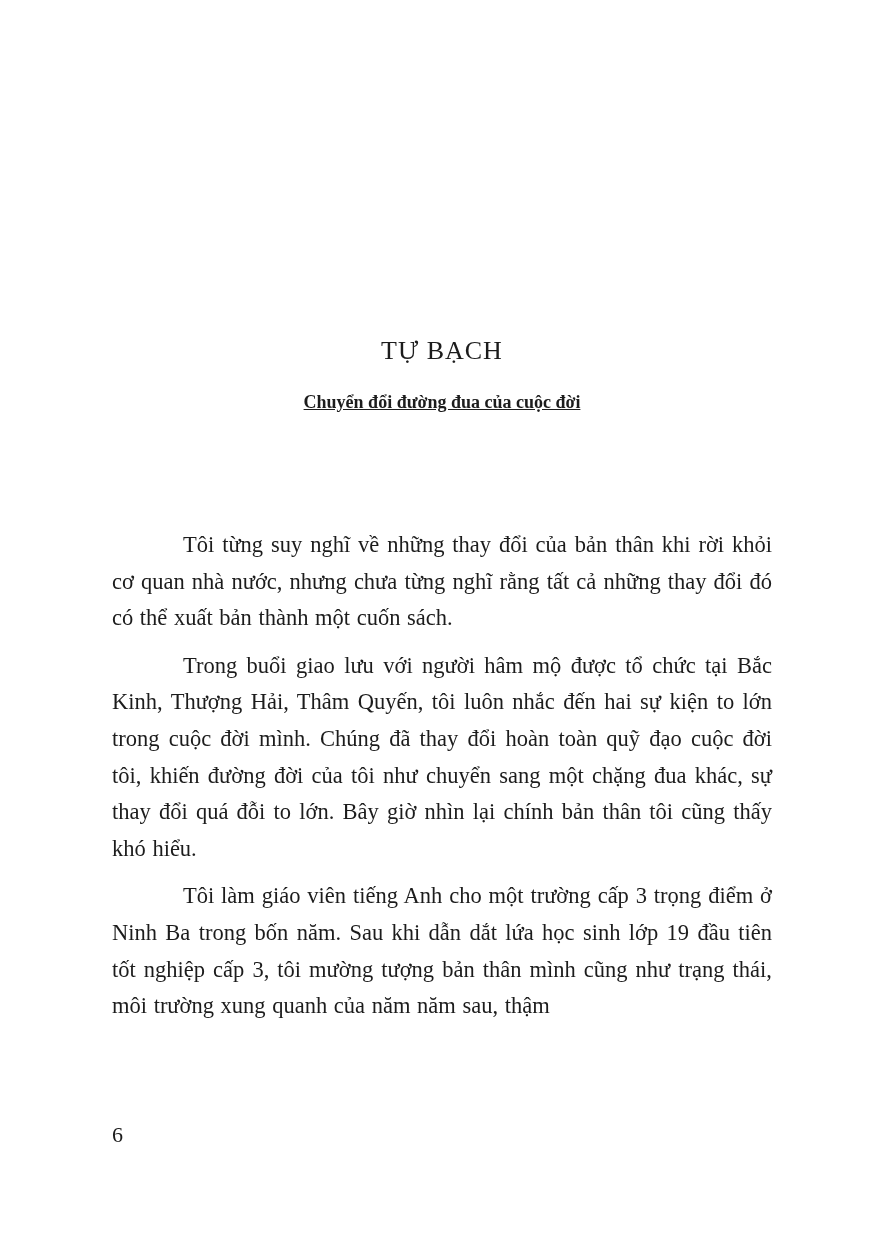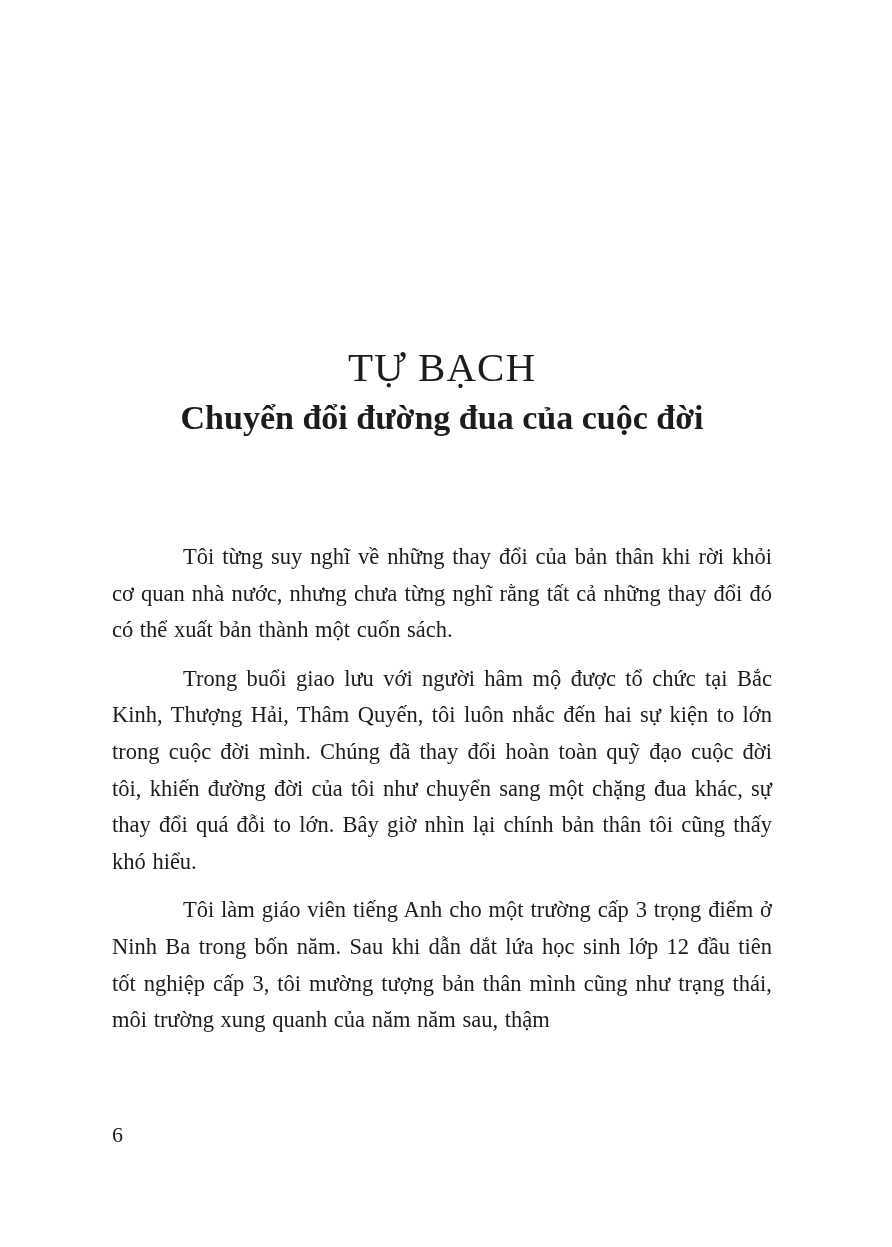--- a/index.html
+++ b/index.html
@@ -21,44 +21,45 @@
     background: #ffffff;
   }
   .heading-block {
     position: absolute;
     top: 333px;
     left: 112px;
     width: 660px;
     text-align: center;
   }
   .title {
-    font-size: 41px;
+    font-size: 26px;
     font-weight: normal;
     letter-spacing: 1px;
     line-height: 36px;
-    margin: 16px;
+    margin: 0;
   }
   .subtitle {
-    font-size: 34px;
+    font-size: 18px;
     font-weight: bold;
     line-height: 34px;
     margin: 16px 0 0 0;
+    text-decoration: underline;
   }
   .body-text {
     position: absolute;
     top: 527px;
     left: 112px;
     width: 660px;
     font-size: 22.5px;
     line-height: 36.6px;
     text-align: justify;
     word-spacing: 1px;
   }
   .body-text p {
-    margin: 12px 0 11px 0;
+    margin: 0 0 11px 0;
     text-indent: 71px;
   }
   .page-number {
     position: absolute;
     left: 112px;
     top: 1121px;
     font-size: 22px;
     line-height: 28px;
   }
 </style>
@@ -68,18 +69,18 @@
 <div class="page">
 
   <div class="heading-block">
     <h1 class="title">TỰ BẠCH</h1>
     <h2 class="subtitle">Chuyển đổi đường đua của cuộc đời</h2>
   </div>
 
   <div class="body-text">
     <p>Tôi từng suy nghĩ về những thay đổi của bản thân khi rời khỏi cơ quan nhà nước, nhưng chưa từng nghĩ rằng tất cả những thay đổi đó có thể xuất bản thành một cuốn sách.</p>
     <p>Trong buổi giao lưu với người hâm mộ được tổ chức tại Bắc Kinh, Thượng Hải, Thâm Quyến, tôi luôn nhắc đến hai sự kiện to lớn trong cuộc đời mình. Chúng đã thay đổi hoàn toàn quỹ đạo cuộc đời tôi, khiến đường đời của tôi như chuyển sang một chặng đua khác, sự thay đổi quá đỗi to lớn. Bây giờ nhìn lại chính bản thân tôi cũng thấy khó hiểu.</p>
-    <p>Tôi làm giáo viên tiếng Anh cho một trường cấp 3 trọng điểm ở Ninh Ba trong bốn năm. Sau khi dẫn dắt lứa học sinh lớp 12 đầu tiên tốt nghiệp cấp 3, tôi mường tượng bản thân mình cũng như trạng thái, môi trường xung quanh của năm năm sau, thậm</p>
+    <p>Tôi làm giáo viên tiếng Anh cho một trường cấp 3 trọng điểm ở Ninh Ba trong bốn năm. Sau khi dẫn dắt lứa học sinh lớp 19 đầu tiên tốt nghiệp cấp 3, tôi mường tượng bản thân mình cũng như trạng thái, môi trường xung quanh của năm năm sau, thậm</p>
   </div>
 
   <div class="page-number">6</div>
 
 </div>
 
 </body></html>

